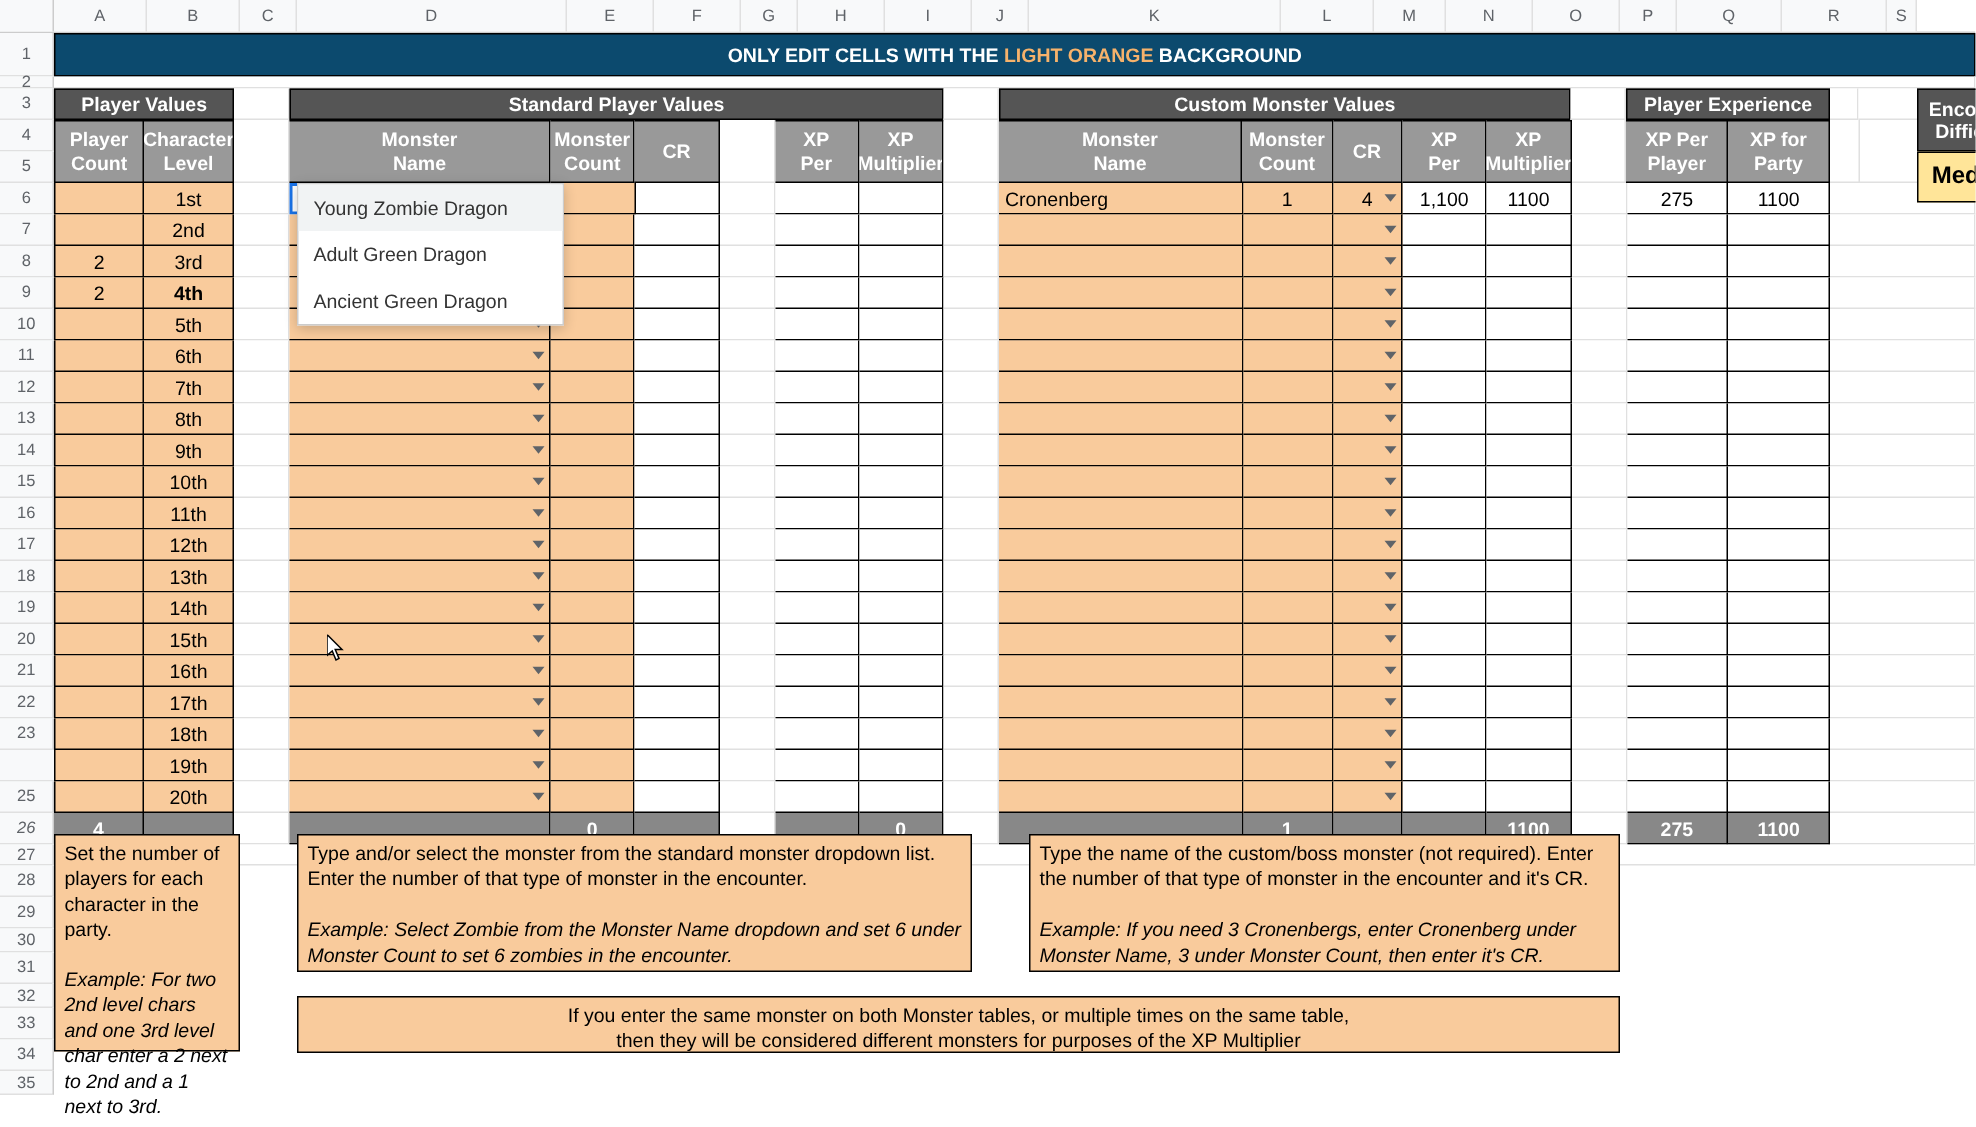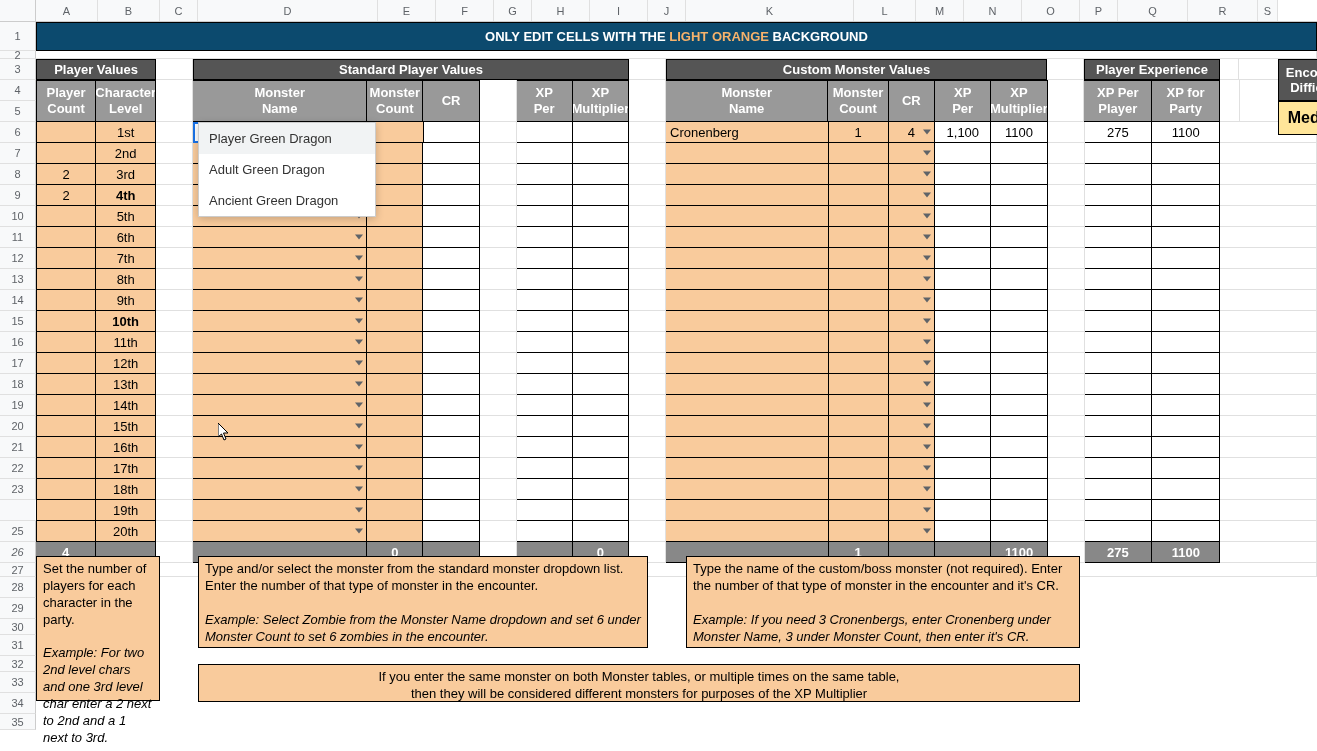--- a/index.html
+++ b/index.html
@@ -360,21 +360,21 @@
         <div class="cell orange dd" style="width: 48px;">
           <div class="dd-arrow"></div>
         </div>
         <div class="cell whitecell" style="width: 58px;"></div>
         <div class="cell whitecell" style="width: 58px;"></div>
         <div class="cell gap" style="width: 38px;"></div>
         <div class="cell whitecell" style="width: 70px;"></div>
         <div class="cell whitecell" style="width: 70px;"></div>
         <div class="cell gap" style="width: 100px;"></div>
       </div>
-      <div class="row" style="height: 21px; font-weight: bold;">
+      <div class="row" style="height: 21px;">
         <div class="cell orange" style="width: 62px;"></div>
         <div class="cell orange" style="width: 62px;">10th</div>
         <div class="cell gap" style="width: 38px;"></div>
         <div class="cell orange dd" style="width: 180px;">
           <div class="dd-arrow"></div>
         </div>
         <div class="cell orange" style="width: 58px;"></div>
         <div class="cell whitecell" style="width: 58px;"></div>
         <div class="cell gap" style="width: 38px;"></div>
         <div class="cell whitecell" style="width: 58px;"></div>
@@ -636,21 +636,21 @@
           <div class="dd-arrow"></div>
         </div>
         <div class="cell whitecell" style="width: 58px;"></div>
         <div class="cell whitecell" style="width: 58px;"></div>
         <div class="cell gap" style="width: 38px;"></div>
         <div class="cell whitecell" style="width: 70px;"></div>
         <div class="cell whitecell" style="width: 70px;"></div>
         <div class="cell gap" style="width: 100px;"></div>
       </div>
       <div class="dropdown-list" style="left: 162px; top: 100px;">
-        <div class="item hover">Player Green Dragon</div>
+        <div class="item hover">Young Zombie Dragon</div>
         <div class="item">Adult Green Dragon</div>
         <div class="item">Ancient Green Dragon</div>
       </div>
       <div class="row" style="height: 21px;">
         <div class="cell totrow" style="width: 62px;">4</div>
         <div class="cell totrow" style="width: 62px;"></div>
         <div class="cell gap" style="width: 38px;"></div>
         <div class="cell totrow" style="width: 180px;"></div>
         <div class="cell totrow" style="width: 58px;">0</div>
         <div class="cell totrow" style="width: 58px;"></div>

